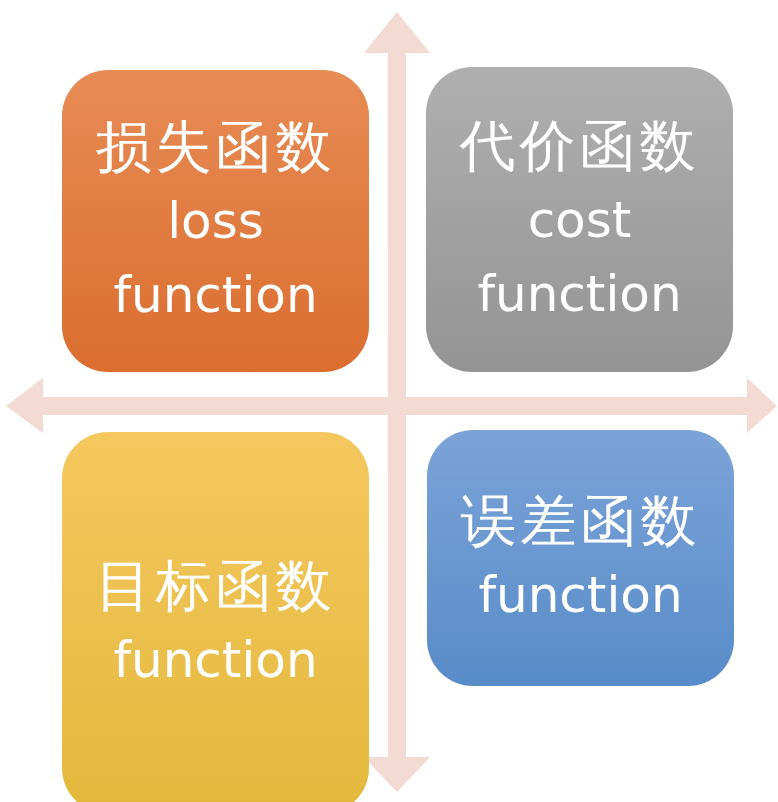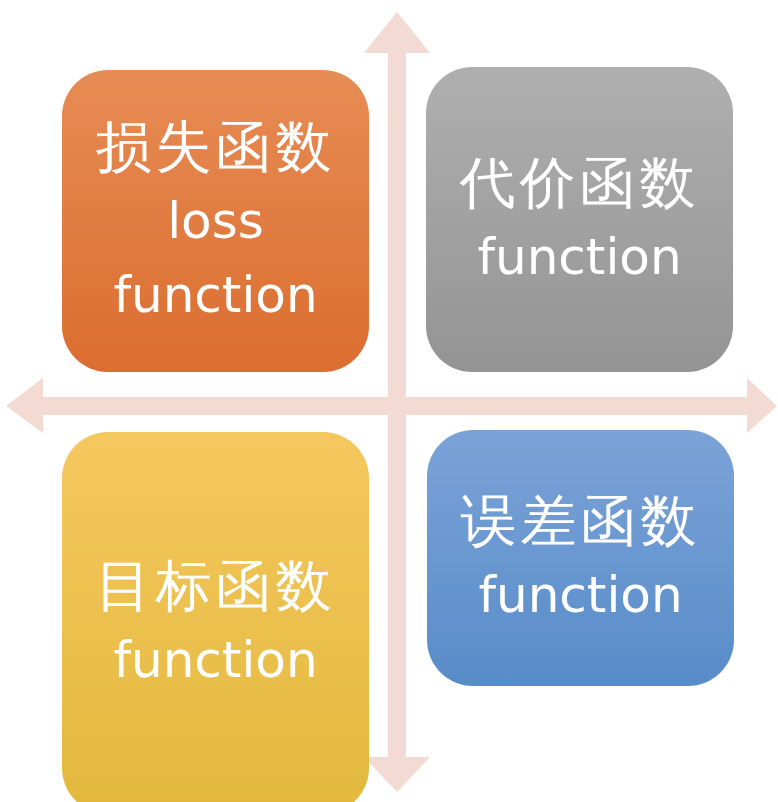--- a/index.html
+++ b/index.html
@@ -78,20 +78,21 @@
   </svg>
 
   <div class="box box-loss">
     <div class="line zh">损失函数</div>
     <div class="line en">loss</div>
     <div class="line en">function</div>
   </div>
 
   <div class="box box-cost">
     <div class="line zh">代价函数</div>
+    <div class="line en">cost</div>
     <div class="line en">function</div>
   </div>
 
   <div class="box box-objective">
     <div class="line zh">目标函数</div>
     <div class="line en">function</div>
   </div>
 
   <div class="box box-error">
     <div class="line zh">误差函数</div>

